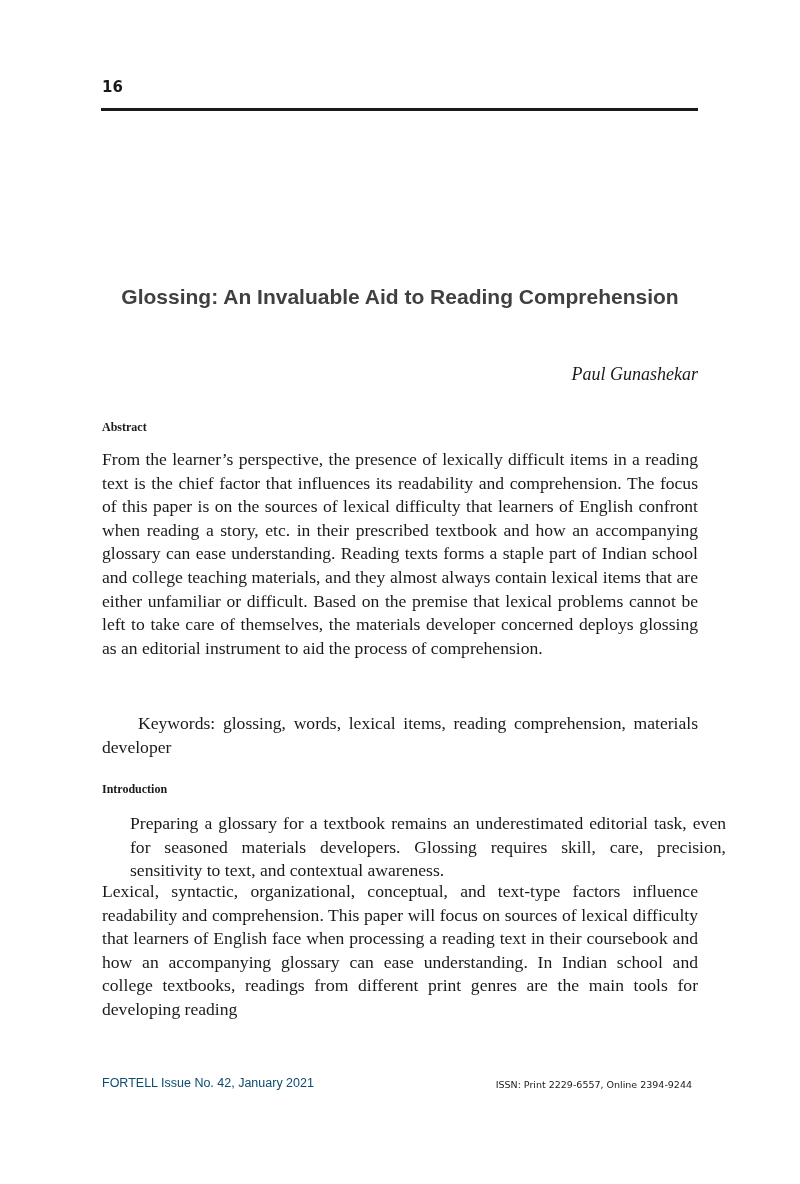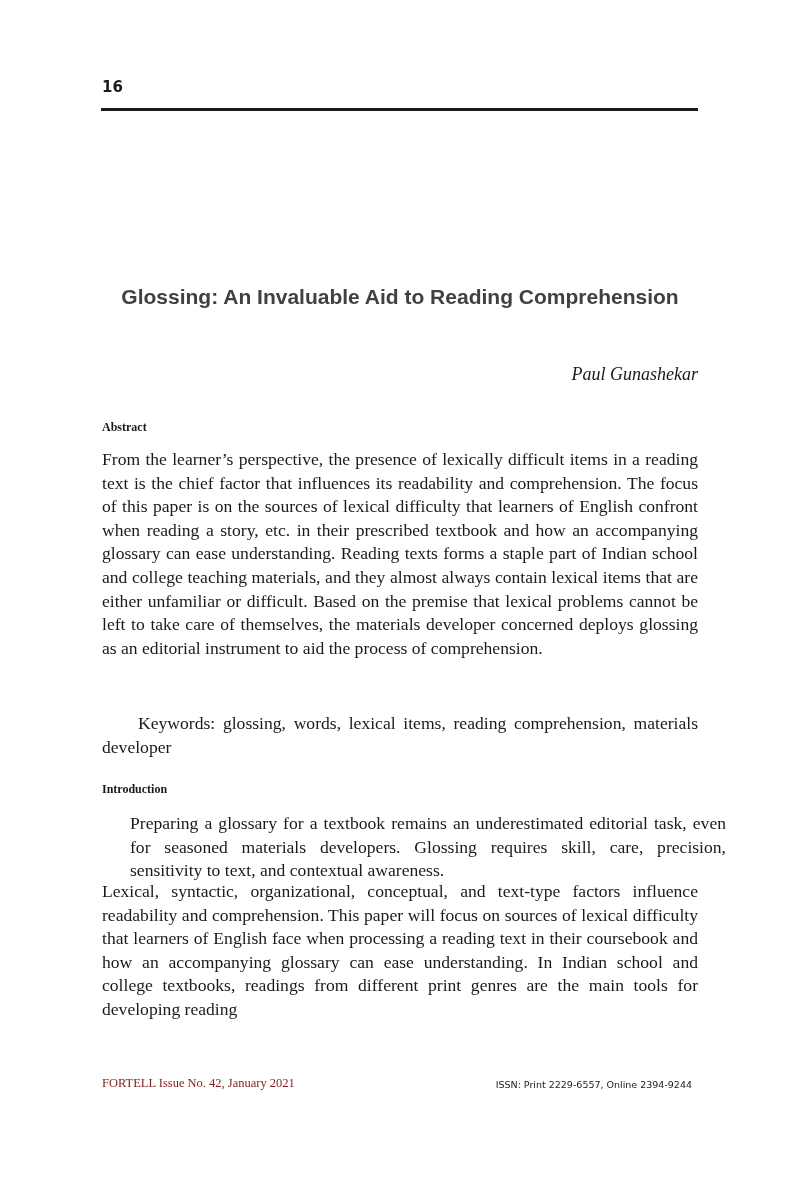--- a/index.html
+++ b/index.html
@@ -74,23 +74,23 @@
     #abstract-body { top: 448px; }
     #keywords-para { top: 712px; }
     #intro-heading { top: 782px; }
     #intro-para-1 { top: 812px; margin-left: 28px; }
     #intro-para-2 { top: 880px; }
     .kw-label { font-weight: normal; margin-left: 36px; }
     .footer-left {
       position: absolute;
       left: 102px;
       top: 1076px;
-      font-family: Liberation Serif, serif;
+      font-family: Liberation Sans, sans-serif;
       font-size: 12.5px;
-      color: #7f1d1d;
+      color: #0c4a6e;
     }
     .footer-right {
       position: absolute;
       right: 108px;
       top: 1079px;
       font-family: "DejaVu Sans", sans-serif;
       font-size: 9.5px;
       color: #1a1a1a;
     }
   </style>

